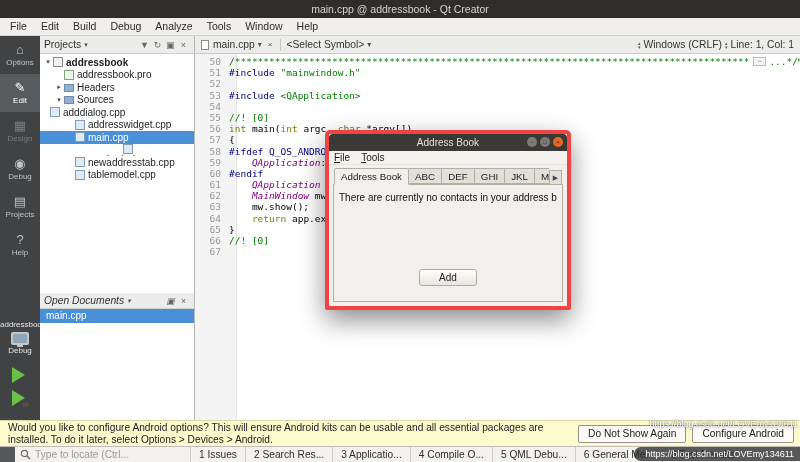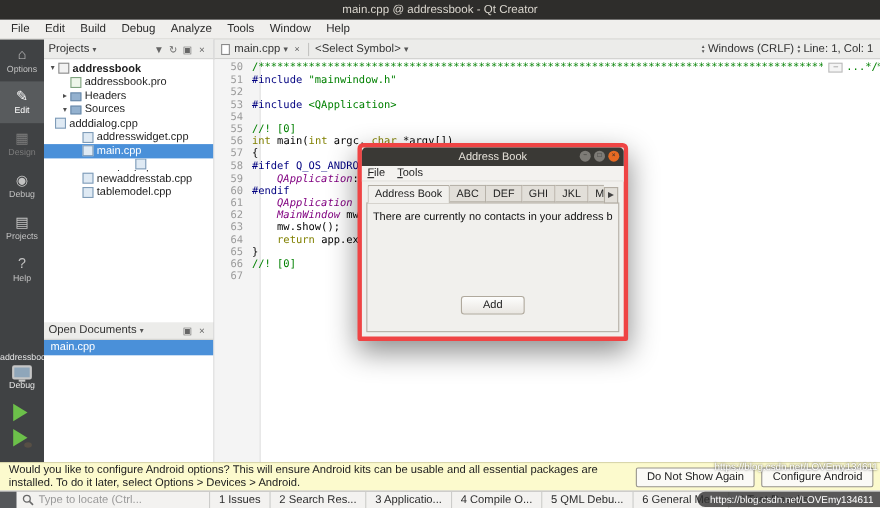--- a/index.html
+++ b/index.html
@@ -28,21 +28,21 @@
   #kit .monitor::after{content:"";position:absolute;left:4px;bottom:-4px;width:6px;height:2px;background:#c6c6c6;}
   .runwrap{position:relative;width:16px;margin:12px auto 0;}
   .runwrap.second{margin-top:7px;}
   .play{width:0;height:0;border-left:13px solid #6cc04a;border-top:8px solid transparent;border-bottom:8px solid transparent;}
   .bugdot{position:absolute;right:-1px;bottom:-1px;width:7px;height:5px;border-radius:50%;background:#574f45;}
 
   
   #leftpane{width:155px;flex:0 0 auto;display:flex;flex-direction:column;background:#ffffff;border-right:1px solid #b6b6b6;}
   .pane-head{background:#ececea;border-bottom:1px solid #cfcfcd;display:flex;align-items:center;padding:0 4px;font-size:10.3px;color:#333;flex:0 0 auto;}
   .pane-head.h18{height:18px;}
-  .pane-head.h16{height:16px;}
+  .pane-head.h16{height:16px;font-style:italic;}
   .ph-title{white-space:nowrap;}
   .ph-arrow{font-size:7px;color:#555;margin-left:3px;}
   .ph-spacer{flex:1;}
   .phicon{width:13px;text-align:center;color:#666;font-size:9px;line-height:14px;cursor:default;}
   #ptree{height:239px;overflow:hidden;padding-top:2px;background:#fff;}
   .trow{height:12.5px;display:flex;align-items:center;font-size:10px;color:#1d1d1d;white-space:nowrap;overflow:hidden;cursor:default;}
   .trow.sel{background:#4a90d9;color:#fff;}
   .trow .bold{font-weight:bold;}
   .expander{width:10px;font-size:7px;color:#4e4e4e;text-align:center;flex:0 0 auto;}
   .trow.sel .expander{color:#fff;}

